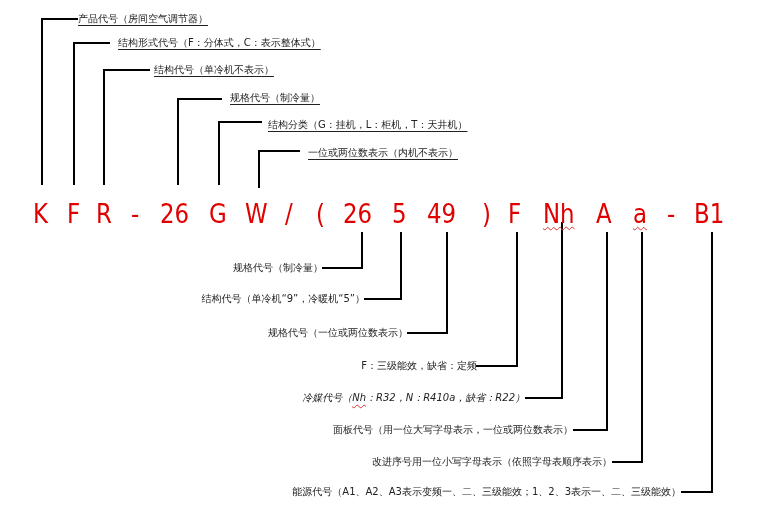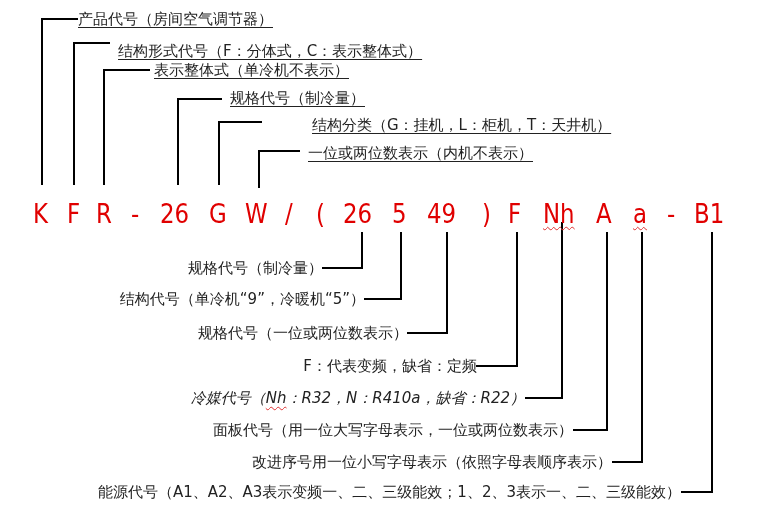--- a/index.html
+++ b/index.html
@@ -1,18 +1,18 @@
 <!DOCTYPE html>
 <html><head>
 <meta charset="utf-8">
 <style>
   html, body { margin:0; padding:0; background:#ffffff; }
   body { width:759px; height:513px; position:relative; overflow:hidden;
          font-family:"DejaVu Sans", "Liberation Sans", sans-serif; color:#222; }
-  .lbl { position:absolute; font-size:15px; line-height:16px; white-space:nowrap; }
+  .lbl { position:absolute; font-size:10px; line-height:16px; white-space:nowrap; }
   .top .lbl-text { text-decoration:underline; text-underline-offset:3px; }
   .code-row { position:absolute; top:199px; left:0; height:32px; }
   .code { position:absolute; font-family:"DejaVu Sans", sans-serif; font-size:26px; line-height:30px;
           color:#e00000; transform:scaleX(0.88); transform-origin:left; }
   .squiggle { text-decoration:underline wavy #e03030; text-decoration-thickness:1px; text-underline-offset:3px; }
   svg.lines { position:absolute; left:0; top:0; }
   .right { text-align:right; }
 </style>
 </head>
 <body>
@@ -34,27 +34,27 @@
     <polyline points="562,222 562,398 525,398"></polyline>
     <polyline points="607,232 607,430 573,430"></polyline>
     <polyline points="642,232 642,462 612,462"></polyline>
     <polyline points="712,232 712,492 681,492"></polyline>
   </g>
 </svg>
 
 <div class="top">
   <div class="lbl" style="left:78px;top:11px;">
     <span class="lbl-text">产品代号（房间空气调节器）</span></div>
-  <div class="lbl" style="left:118px;top:35px;margin-top:8px;">
+  <div class="lbl" style="left:118px;top:35px;">
     <span class="lbl-text">结构形式代号（F：分体式，C：表示整体式）</span></div>
   <div class="lbl" style="left:154px;top:62px;">
-    <span class="lbl-text">表示整体式（单冷机不表示）</span></div>
+    <span class="lbl-text">结构代号（单冷机不表示）</span></div>
   <div class="lbl" style="left:230px;top:90px;">
     <span class="lbl-text">规格代号（制冷量）</span></div>
-  <div class="lbl" style="left:268px;top:117px;margin-left:44px;">
+  <div class="lbl" style="left:268px;top:117px;">
     <span class="lbl-text">结构分类（G：挂机，L：柜机，T：天井机）</span></div>
   <div class="lbl" style="left:308px;top:145px;">
     <span class="lbl-text">一位或两位数表示（内机不表示）</span></div>
 </div>
 
 <div class="code-row">
   <span class="code" style="left:33px;">K</span>
   <span class="code" style="left:67px;">F</span>
   <span class="code" style="left:96px;">R</span>
   <span class="code" style="left:131px;">-</span>
@@ -75,21 +75,21 @@
   <span class="code" style="left:694px;">B1</span>
 </div>
 
 <div class="lbl right" style="right:436px;top:260px;">
   <span>规格代号（制冷量）</span></div>
 <div class="lbl right" style="right:394px;top:291px;">
   <span>结构代号（单冷机“9”，冷暖机“5”）</span></div>
 <div class="lbl right" style="right:351px;top:325px;">
   <span>规格代号（一位或两位数表示）</span></div>
 <div class="lbl right" style="right:282px;top:358px;">
-  <span>F：代表变频，缺省：定频</span></div>
+  <span>F：三级能效，缺省：定频</span></div>
 <div class="lbl right" style="right:234px;top:390px;font-style:italic;">
   <span>冷媒代号（</span><span class="squiggle">Nh</span><span>：R32，N：R410a，缺省：R22）</span></div>
 <div class="lbl right" style="right:186px;top:422px;">
   <span>面板代号（用一位大写字母表示，一位或两位数表示）</span></div>
 <div class="lbl right" style="right:147px;top:454px;margin-left:36px;">
   <span>改进序号用一位小写字母表示（依照字母表顺序表示）</span></div>
 <div class="lbl right" style="right:78px;top:484px;">
   <span>能源代号（A1、A2、A3表示变频一、二、三级能效；1、2、3表示一、二、三级能效）</span></div>
 
 </body></html>

